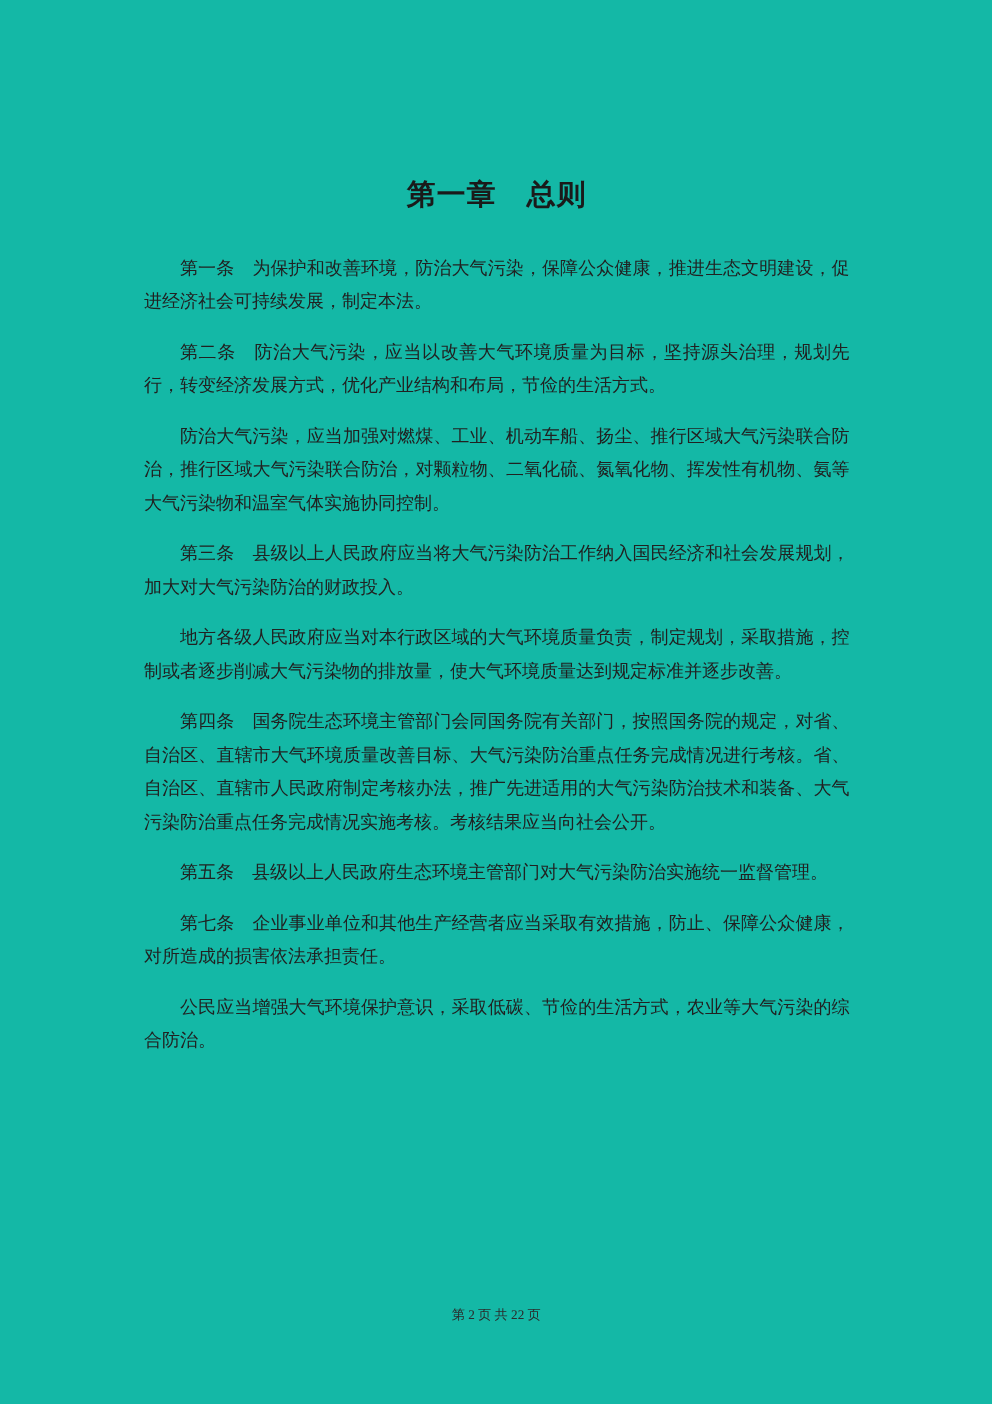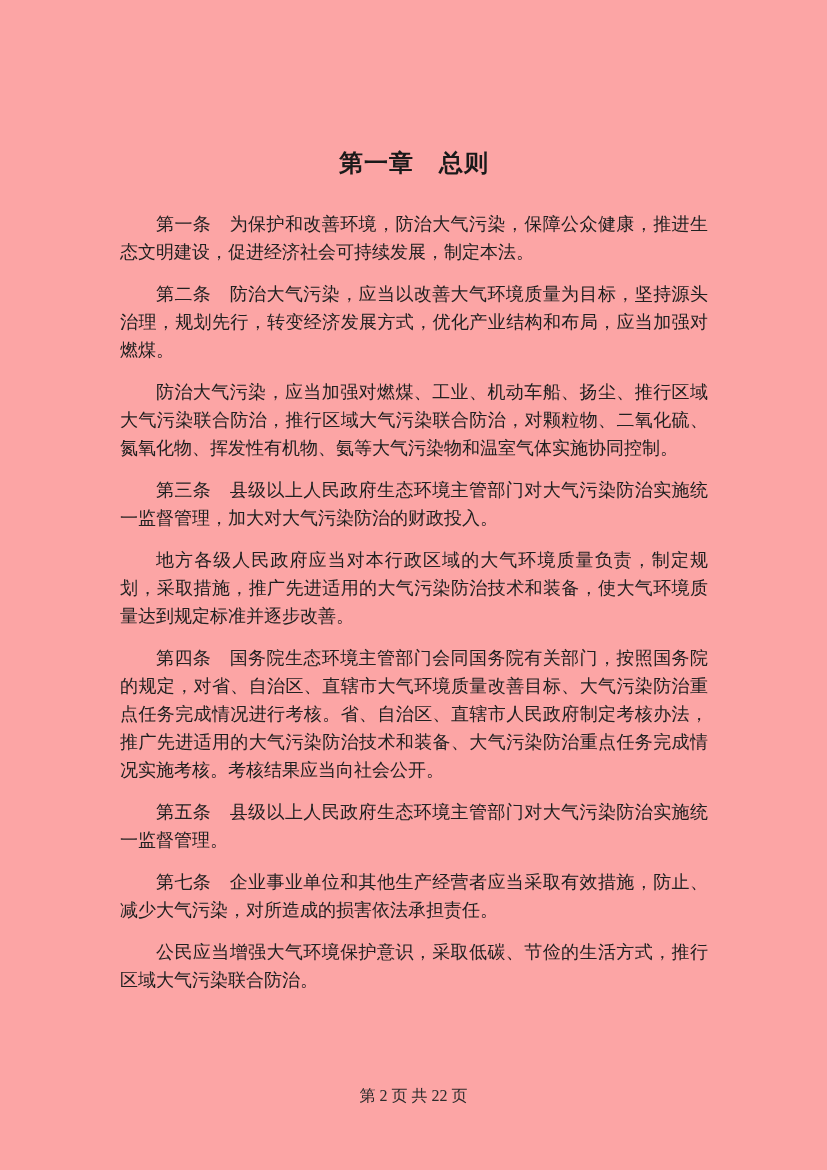--- a/index.html
+++ b/index.html
@@ -4,21 +4,21 @@
 <style>
   html, body {
     margin: 0;
     padding: 0;
     background: #ffffff;
   }
   .page {
     position: relative;
     width: 827px;
     height: 1170px;
-    background: #fca5a5;
+    background: #14b8a6;
     overflow: hidden;
     font-family: "Liberation Serif", "DejaVu Serif", serif;
   }
   .content {
     position: absolute;
     left: 120px;
     top: 0;
     width: 588px;
     padding-top: 146px;
   }
@@ -27,61 +27,61 @@
     font-family: "Liberation Sans", "DejaVu Sans", sans-serif;
     font-weight: 700;
     font-size: 24px;
     line-height: 34px;
     text-align: center;
     color: #1a1a1a;
     letter-spacing: 1px;
   }
   .para {
     margin: 0 0 14px 0;
-    font-size: 18px;
+    font-size: 15px;
     line-height: 28px;
     color: #212121;
     text-align: justify;
     text-indent: 2em;
     word-break: break-all;
   }
   .footer {
     position: absolute;
     left: 0;
     right: 0;
     bottom: 66px;
     text-align: center;
-    font-size: 16px;
+    font-size: 11px;
     line-height: 16px;
     color: #2b2b2b;
     font-family: "Liberation Serif", "DejaVu Serif", serif;
   }
 </style>
 </head>
 <body>
 
 <div class="page">
   <div class="content">
     <h1 class="chapter-title">第一章　总则</h1>
     <div>
   <p class="para">第一条　为保护和改善环境，防治大气污染，保障公众健康，推进生态文明建设，促进经济社会可持续发展，制定本法。</p>
 
-  <p class="para">第二条　防治大气污染，应当以改善大气环境质量为目标，坚持源头治理，规划先行，转变经济发展方式，优化产业结构和布局，应当加强对燃煤。</p>
+  <p class="para">第二条　防治大气污染，应当以改善大气环境质量为目标，坚持源头治理，规划先行，转变经济发展方式，优化产业结构和布局，节俭的生活方式。</p>
 
   <p class="para">防治大气污染，应当加强对燃煤、工业、机动车船、扬尘、推行区域大气污染联合防治，推行区域大气污染联合防治，对颗粒物、二氧化硫、氮氧化物、挥发性有机物、氨等大气污染物和温室气体实施协同控制。</p>
 
-  <p class="para">第三条　县级以上人民政府生态环境主管部门对大气污染防治实施统一监督管理，加大对大气污染防治的财政投入。</p>
+  <p class="para">第三条　县级以上人民政府应当将大气污染防治工作纳入国民经济和社会发展规划，加大对大气污染防治的财政投入。</p>
 
-  <p class="para">地方各级人民政府应当对本行政区域的大气环境质量负责，制定规划，采取措施，推广先进适用的大气污染防治技术和装备，使大气环境质量达到规定标准并逐步改善。</p>
+  <p class="para">地方各级人民政府应当对本行政区域的大气环境质量负责，制定规划，采取措施，控制或者逐步削减大气污染物的排放量，使大气环境质量达到规定标准并逐步改善。</p>
 
   <p class="para">第四条　国务院生态环境主管部门会同国务院有关部门，按照国务院的规定，对省、自治区、直辖市大气环境质量改善目标、大气污染防治重点任务完成情况进行考核。省、自治区、直辖市人民政府制定考核办法，推广先进适用的大气污染防治技术和装备、大气污染防治重点任务完成情况实施考核。考核结果应当向社会公开。</p>
 
   <p class="para">第五条　县级以上人民政府生态环境主管部门对大气污染防治实施统一监督管理。</p>
 
 
 
-  <p class="para">第七条　企业事业单位和其他生产经营者应当采取有效措施，防止、减少大气污染，对所造成的损害依法承担责任。</p>
+  <p class="para">第七条　企业事业单位和其他生产经营者应当采取有效措施，防止、保障公众健康，对所造成的损害依法承担责任。</p>
 
-  <p class="para">公民应当增强大气环境保护意识，采取低碳、节俭的生活方式，推行区域大气污染联合防治。</p>
+  <p class="para">公民应当增强大气环境保护意识，采取低碳、节俭的生活方式，农业等大气污染的综合防治。</p>
 </div>
   </div>
   <div class="footer">第 2 页 共 22 页</div>
 </div>
 
 </body></html>

